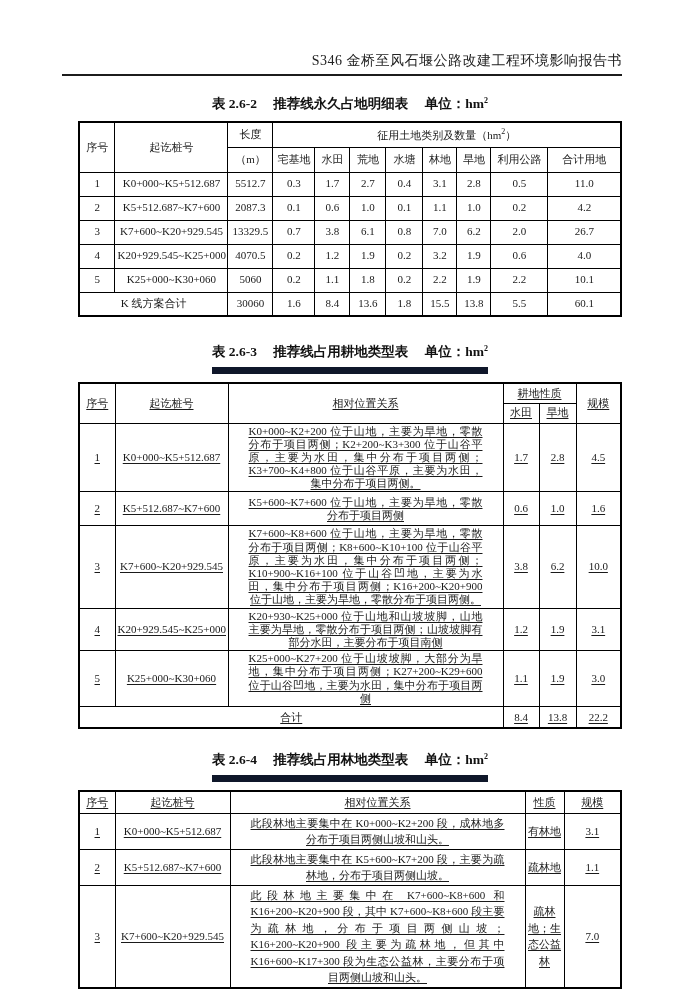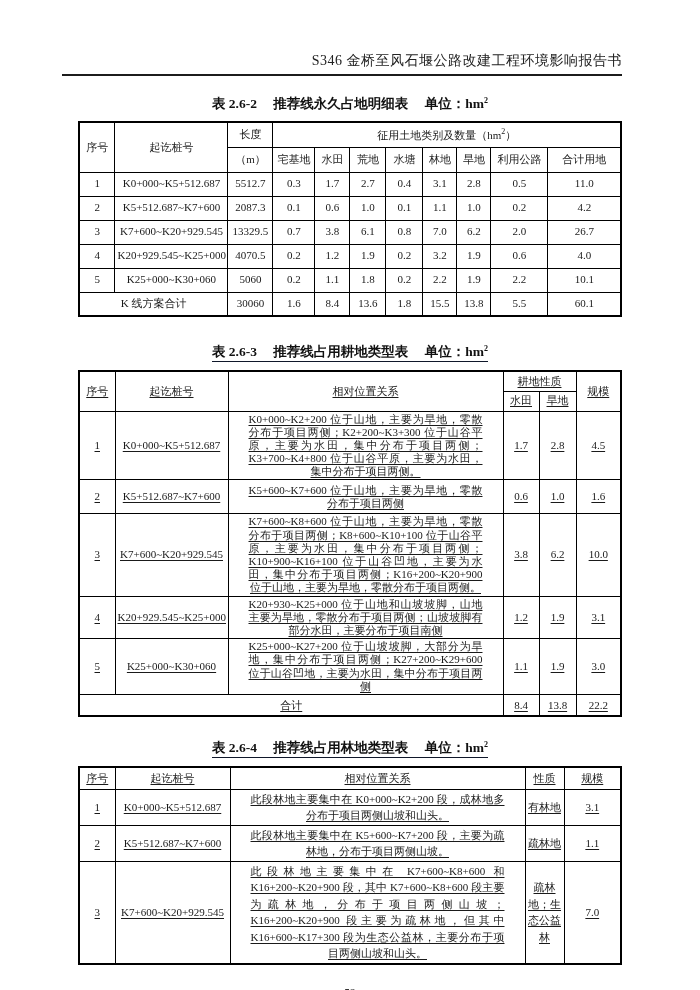--- a/index.html
+++ b/index.html
@@ -24,21 +24,21 @@
   .caption{
     text-align:center;
     font-weight:bold;
     font-size:13.5px;
     color:#111;
   }
   .caption .mid{margin:8px 13px;text-align:center;}
   .cap1{margin-top:19px;}
   .cap2{margin-top:26px;}
   .cap3{margin-top:22px;}
-  .u-wrap{display:inline-block;border-bottom:1px solid #0f172a;padding-bottom:0;}
+  .u-wrap{display:inline-block;border-bottom:7px solid #0f172a;padding-bottom:6px;}
   sup{font-size:8px;}
   table{
     border-collapse:collapse;
     table-layout:fixed;
     width:544px;
     margin:8px auto 0 auto;
     font-size:11px;
   }
   th,td{
     border:1px solid #000;

